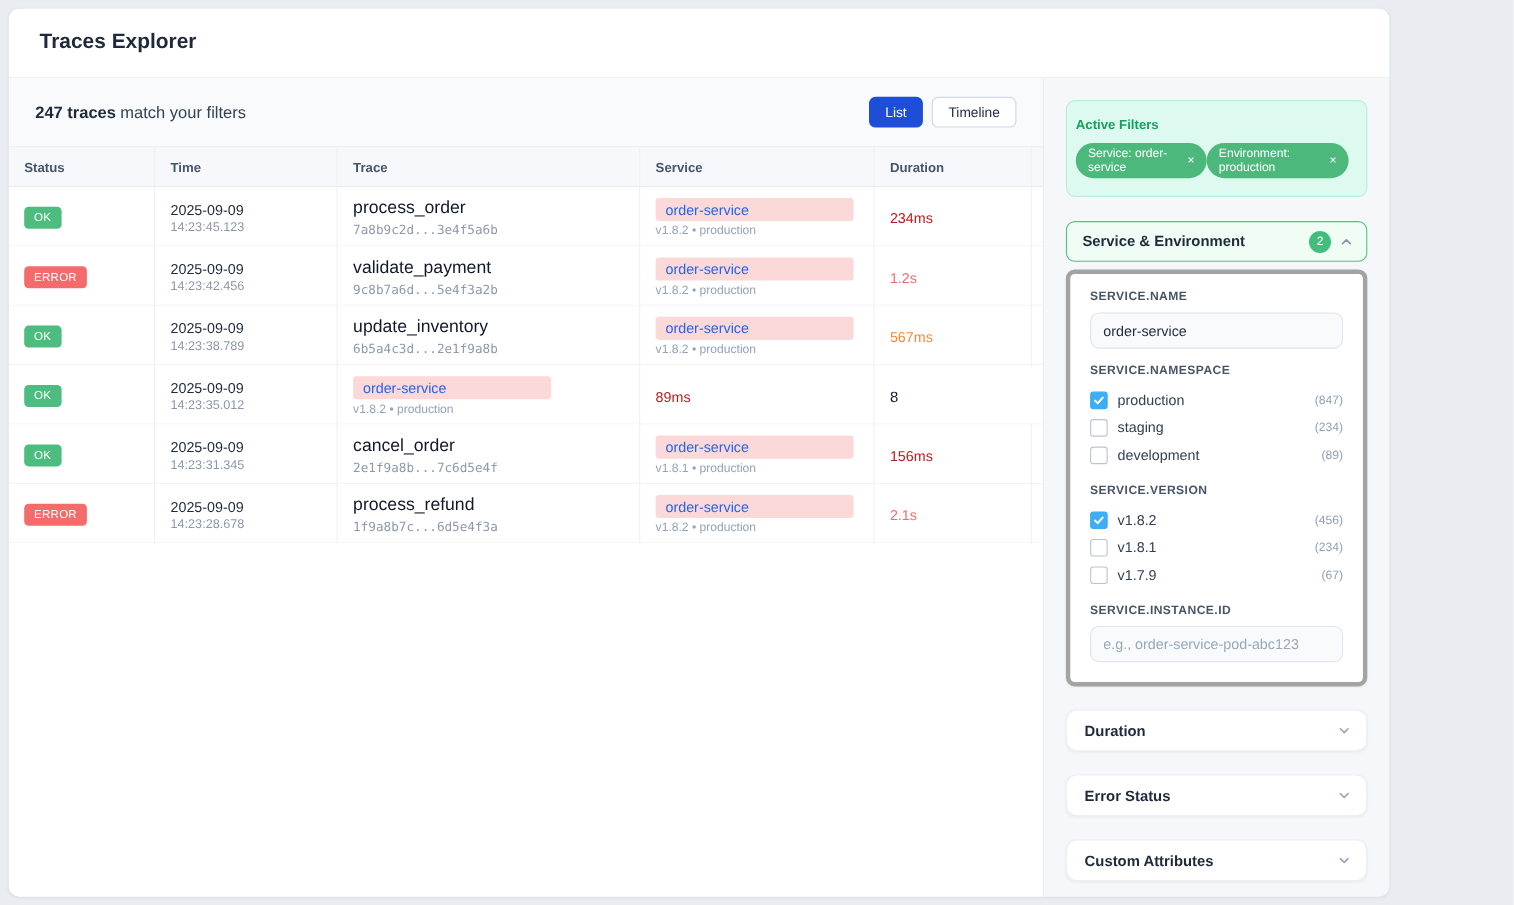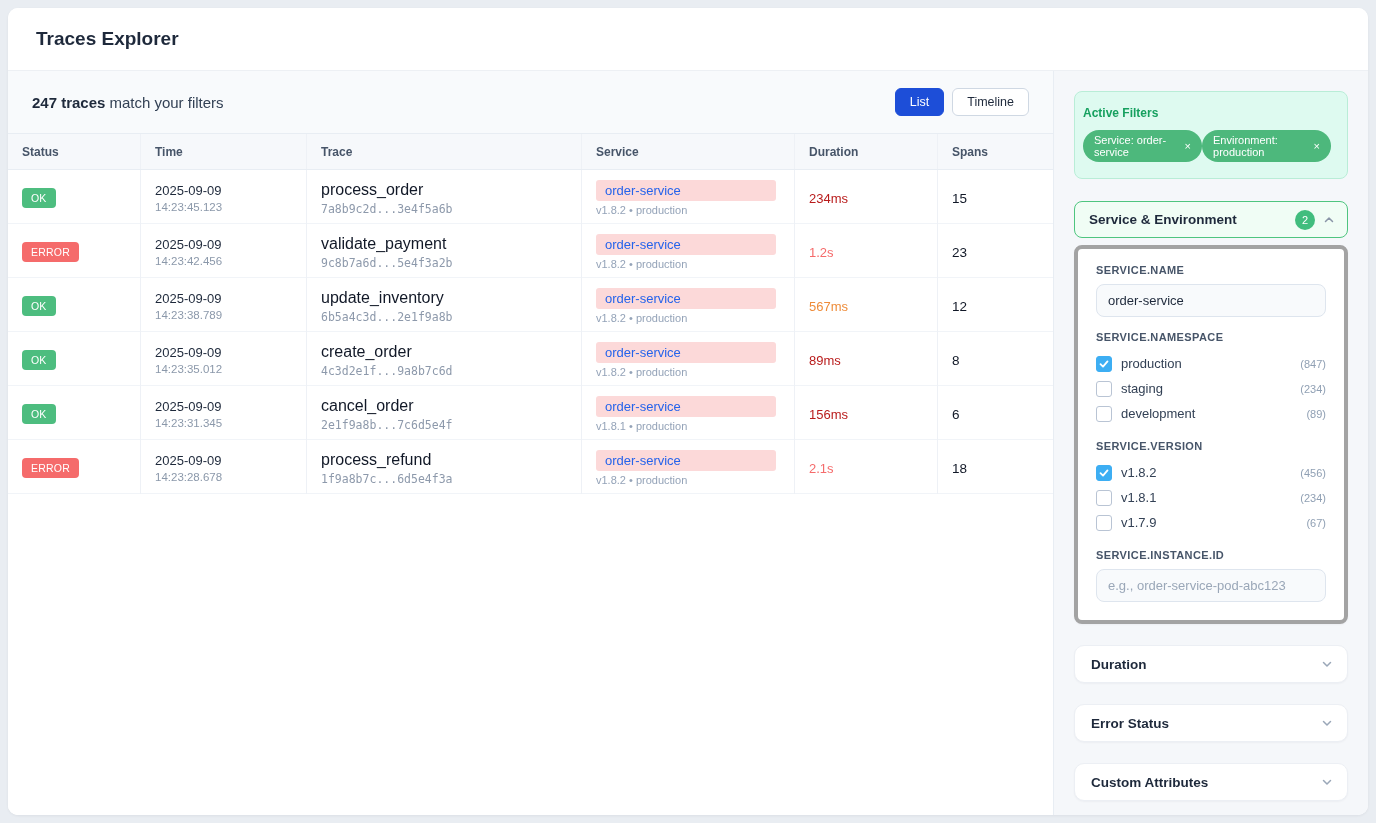--- a/index.html
+++ b/index.html
@@ -4,21 +4,21 @@
 <style>
   * { margin:0; padding:0; box-sizing:border-box; }
   html,body { width:1376px; height:823px; }
   body {
     font-family:"Liberation Sans", sans-serif;
     background:#e9edf2;
     color:#1e293b;
     overflow:hidden;
   }
   .app-card {
-    position:absolute; left:8px; top:8px; width:1360px; height:807px;
+    position:absolute; left:8px; top:8px; width:1255px; height:807px;
     background:#ffffff; border-radius:10px; overflow:hidden;
     box-shadow:0 1px 3px rgba(16,24,40,.06);
     display:flex; flex-direction:column;
   }
   
   .app-header {
     height:63px; flex:0 0 63px; display:flex; align-items:center;
     padding:0 28px; border-bottom:1px solid #edf0f4; background:#fff;
   }
   .app-title { font-size:19px; font-weight:700; color:#1e293b; }
@@ -252,24 +252,20 @@
               </div>
           </div>
 
           <div class="t-row">
             <div class="t-cell">
                 <span class="badge ok">OK</span>
               </div>
             <div class="t-cell">
                 <span class="cell-date">2025-09-09</span>
                 <span class="cell-time">14:23:35.012</span>
-              </div>
-            <div class="t-cell">
-                <span class="trace-name">create_order</span>
-                <span class="trace-id">4c3d2e1f...9a8b7c6d</span>
               </div>
             <div class="t-cell">
                 <span class="service-pill">order-service</span>
                 <span class="service-meta">v1.8.2 • production</span>
               </div>
             <div class="t-cell">
                 <span class="duration fast">89ms</span>
               </div>
             <div class="t-cell">
                 <span class="spans-count">8</span>

